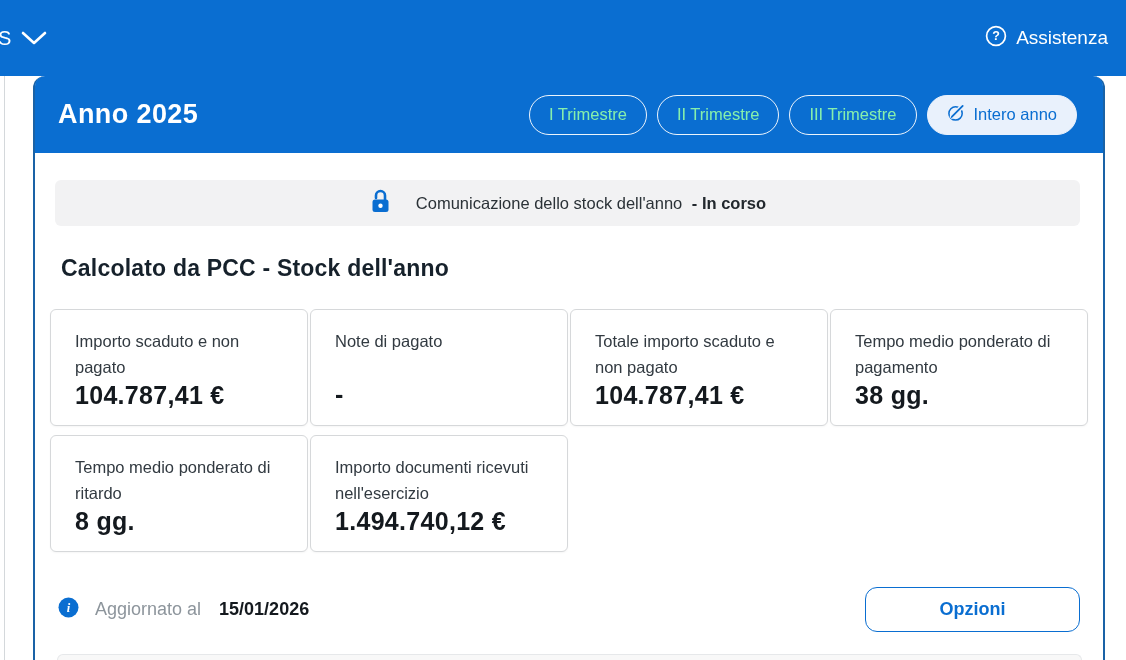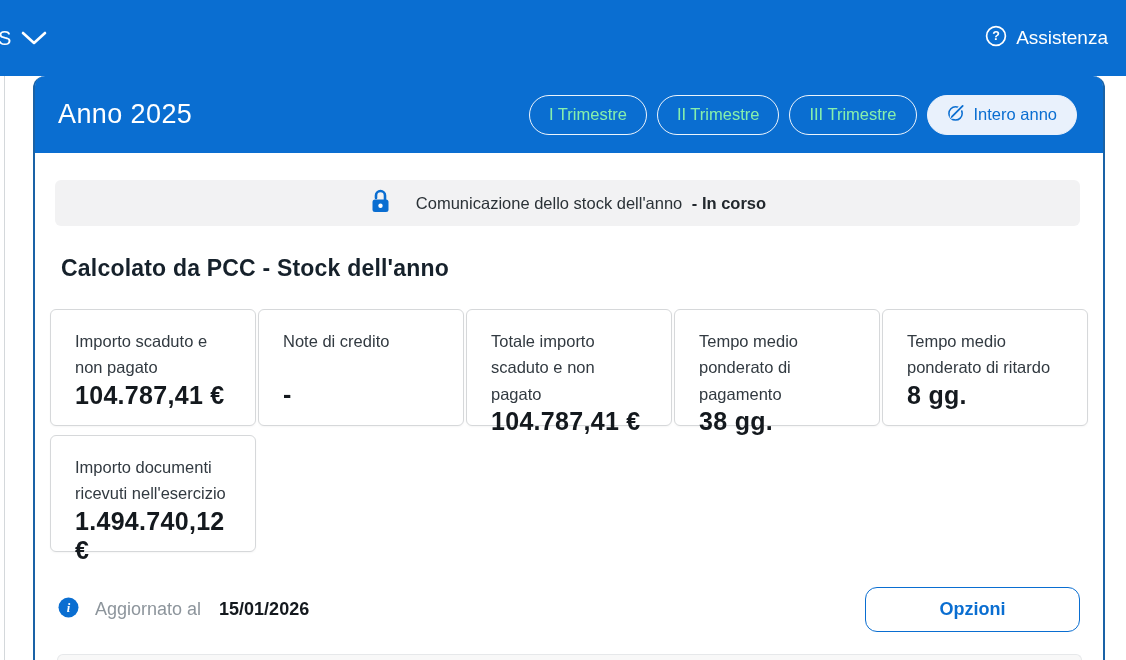--- a/index.html
+++ b/index.html
@@ -25,38 +25,38 @@
 
   
   .edge-line{position:absolute;left:4px;top:76px;bottom:0;width:1px;background:#d4d8db;}
 
   
   .panel{position:absolute;left:33px;top:76px;width:1072px;height:584px;background:#fff;
     border-left:2px solid var(--panel-border);border-right:2px solid var(--panel-border);
     border-radius:12px 12px 0 0;}
   .panel-header{height:77px;background:var(--blue);border-radius:10px 10px 0 0;
     display:flex;align-items:center;justify-content:space-between;padding:0 26px 0 23px;}
-  .panel-title{color:#fff;font-size:27px;font-weight:normal;letter-spacing:.4px;}
+  .panel-title{color:#fff;font-size:27px;font-weight:bold;letter-spacing:.4px;}
   .pills{display:flex;gap:10px;}
   .pill{height:40px;display:flex;align-items:center;gap:8px;padding:0 19px;border-radius:24px;
     border:1.5px solid rgba(255,255,255,.92);color:#86efac;font-size:16.5px;background:transparent;cursor:pointer;}
   .pill.selected{background:var(--pill-sel-bg);border-color:var(--pill-sel-bg);color:var(--blue);}
 
   .panel-body{padding:27px 23px 0 20px;}
 
   
   .banner{background:var(--banner-bg);border-radius:6px;height:46px;display:flex;align-items:center;
     gap:24px;padding:0 24px;justify-content:center;}
   .banner-text{font-size:16.5px;color:#2b3237;}
   .banner-text b{margin-left:5px;color:#22282d;}
 
   .section-title{margin:29px 0 27px 6px;font-size:23px;font-weight:bold;color:#16212b;letter-spacing:.2px;}
 
   
-  .grid{display:grid;grid-template-columns:repeat(5,1fr);gap:9px 2px;margin:0 -8px 0 -5px;}
+  .grid{display:grid;grid-template-columns:repeat(4,1fr);gap:9px 2px;margin:0 -8px 0 -5px;}
   .stat-card{height:117px;background:#fff;border:1px solid var(--card-border);border-radius:6px;
     box-shadow:0 1px 2px rgba(0,0,0,.04);padding:18px 24px 16px;display:flex;flex-direction:column;
     justify-content:space-between;}
   .stat-label{font-size:16.5px;line-height:1.6;color:var(--text-label);}
   .stat-value{font-size:25px;font-weight:bold;color:var(--text-dark);letter-spacing:.3px;}
 
   
   .footer-row{margin-top:35px;display:flex;align-items:center;justify-content:space-between;}
   .updated{display:flex;align-items:center;gap:16px;margin-left:3px;font-size:18px;}
   .updated-label{color:var(--text-muted);}
@@ -132,21 +132,21 @@
     </div>
 
     <h2 class="section-title">Calcolato da PCC - Stock dell'anno</h2>
 
     <div class="grid">
       <div class="stat-card">
         <div class="stat-label">Importo scaduto e non pagato</div>
         <div class="stat-value">104.787,41 €</div>
       </div>
       <div class="stat-card">
-        <div class="stat-label">Note di credito</div>
+        <div class="stat-label">Note di pagato</div>
         <div class="stat-value">-</div>
       </div>
       <div class="stat-card">
         <div class="stat-label">Totale importo scaduto e non pagato</div>
         <div class="stat-value">104.787,41 €</div>
       </div>
       <div class="stat-card">
         <div class="stat-label">Tempo medio ponderato di pagamento</div>
         <div class="stat-value">38 gg.</div>
       </div>

